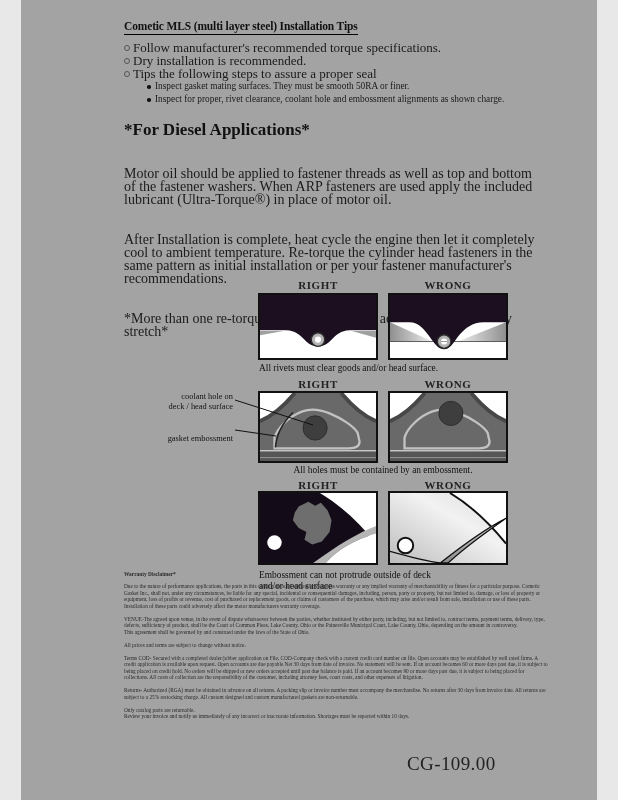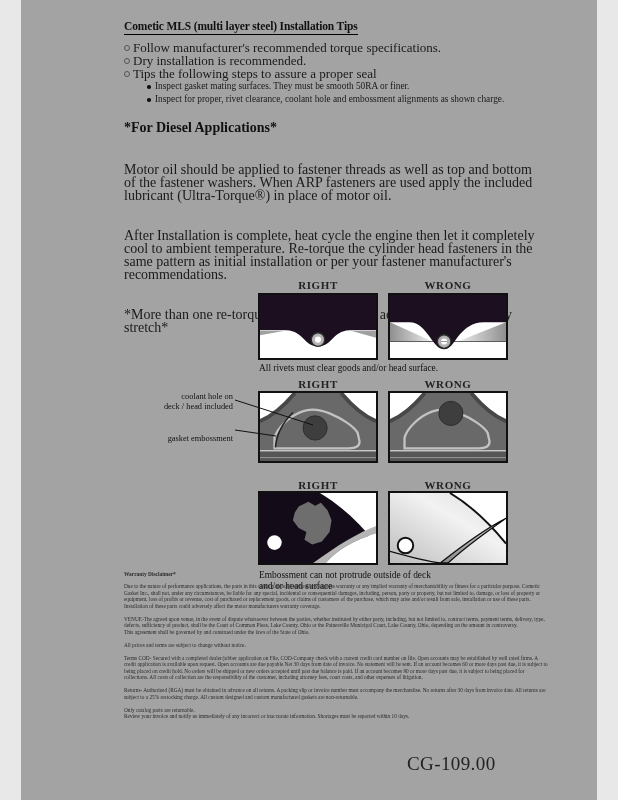--- a/index.html
+++ b/index.html
@@ -12,21 +12,21 @@
   .content{position:absolute;left:103px;top:16px;width:418px;}
   .doc-title{
     display:inline-block;font-size:11.5px;font-weight:bold;letter-spacing:-0.15px;
     border-bottom:1.6px solid #000;padding-bottom:2px;color:#111;
   }
   .tips{margin-top:6px;}
   .tip-row{position:relative;font-size:13px;line-height:13px;padding-left:9px;}
   .ring{position:absolute;left:0;top:4px;width:4px;height:4px;border:1px solid #555;border-radius:50%;}
   .sub-row{position:relative;font-size:9.3px;line-height:13px;padding-left:31px;}
   .dot{position:absolute;left:23px;top:5px;width:3.5px;height:3.5px;background:#111;border-radius:50%;}
-  .diesel-head{font-size:14px;font-weight:bold;margin-top:14px;color:#111;}
+  .diesel-head{font-size:17px;font-weight:bold;margin-top:14px;color:#111;}
   .para{font-size:14px;line-height:13px;margin-top:27px;width:414px;}
   
   .dg-row{position:absolute;margin-top:48px;}
   .dg-label{
     position:absolute;width:120px;text-align:center;font-size:11px;font-weight:600;
     letter-spacing:0.6px;color:#222;
   }
   .dg-box{
     position:absolute;width:120px;box-sizing:border-box;border:2px solid #111;
     background:#fff;
@@ -119,21 +119,21 @@
     </div>
 
     <div class="dg-caption" style="left:1px;top:84px;">All rivets must clear goods and/or head surface.</div>
   </div>
 
   <div class="dg-row" style="left:100px;top:330px;width:390px;height:100px;">
     <div class="dg-label" style="left:137px;top:0;">RIGHT</div>
     <div class="dg-label" style="left:267px;top:0;">WRONG</div>
 
     <div class="anno" style="left:0;top:14px;white-space:pre-line;">coolant hole on
-deck / head included</div>
+deck / head surface</div>
     <div class="anno" style="left:0;top:56px;">gasket embossment</div>
 
     <div class="dg-box" style="left:137px;top:13px;height:72px;">
       <svg viewBox="0 0 120 70" preserveAspectRatio="none">
         <rect width="120" height="70" fill="#696969"></rect>
         <path d="M0,0 H36 C26,12 12,24 0,29 Z" fill="#ffffff"></path>
         <path d="M36,0 C26,12 12,24 0,29" stroke="#474747" stroke-width="4" fill="none"></path>
         <path d="M120,0 H84 C94,12 108,24 120,29 Z" fill="#ffffff"></path>
         <path d="M84,0 C94,12 108,24 120,29" stroke="#474747" stroke-width="4" fill="none"></path>
         <line x1="0" y1="59.5" x2="120" y2="59.5" stroke="#c6c6c6" stroke-width="1.4"></line>
@@ -158,20 +158,21 @@
         <path d="M15,57 L15,46 C18,36 30,24 44,19 C52,16 62,17 72,21 C84,26 97,34 101,41 L103,50 C103,55 99,57 92,57 Z" stroke="#c2c2c2" stroke-width="2.4" fill="none"></path>
         <circle cx="63" cy="21" r="12.5" fill="#3e3e3e" stroke="#2e2e2e" stroke-width="1"></circle>
       </svg>
     </div>
 
     <svg class="leader-svg" width="390" height="100">
       <line x1="114" y1="22" x2="192" y2="47" stroke="#111" stroke-width="1"></line>
       <line x1="114" y1="52" x2="155" y2="58" stroke="#111" stroke-width="1"></line>
     </svg>
 
+    <div class="dg-caption" style="left:137px;width:250px;top:87px;text-align:center;">All holes must be contained by an embossment.</div>
   </div>
 
   <div class="dg-row" style="left:237px;top:431px;width:260px;height:115px;">
     <div class="dg-label" style="left:0;top:0;">RIGHT</div>
     <div class="dg-label" style="left:130px;top:0;">WRONG</div>
 
     <div class="dg-box" style="left:0;top:12px;height:74px;">
       <svg viewBox="0 0 120 72" preserveAspectRatio="none">
         <rect width="120" height="72" fill="#140b18"></rect>
         <path d="M62,0 H120 V52 C102,30 84,13 62,0 Z" fill="#ffffff"></path>

